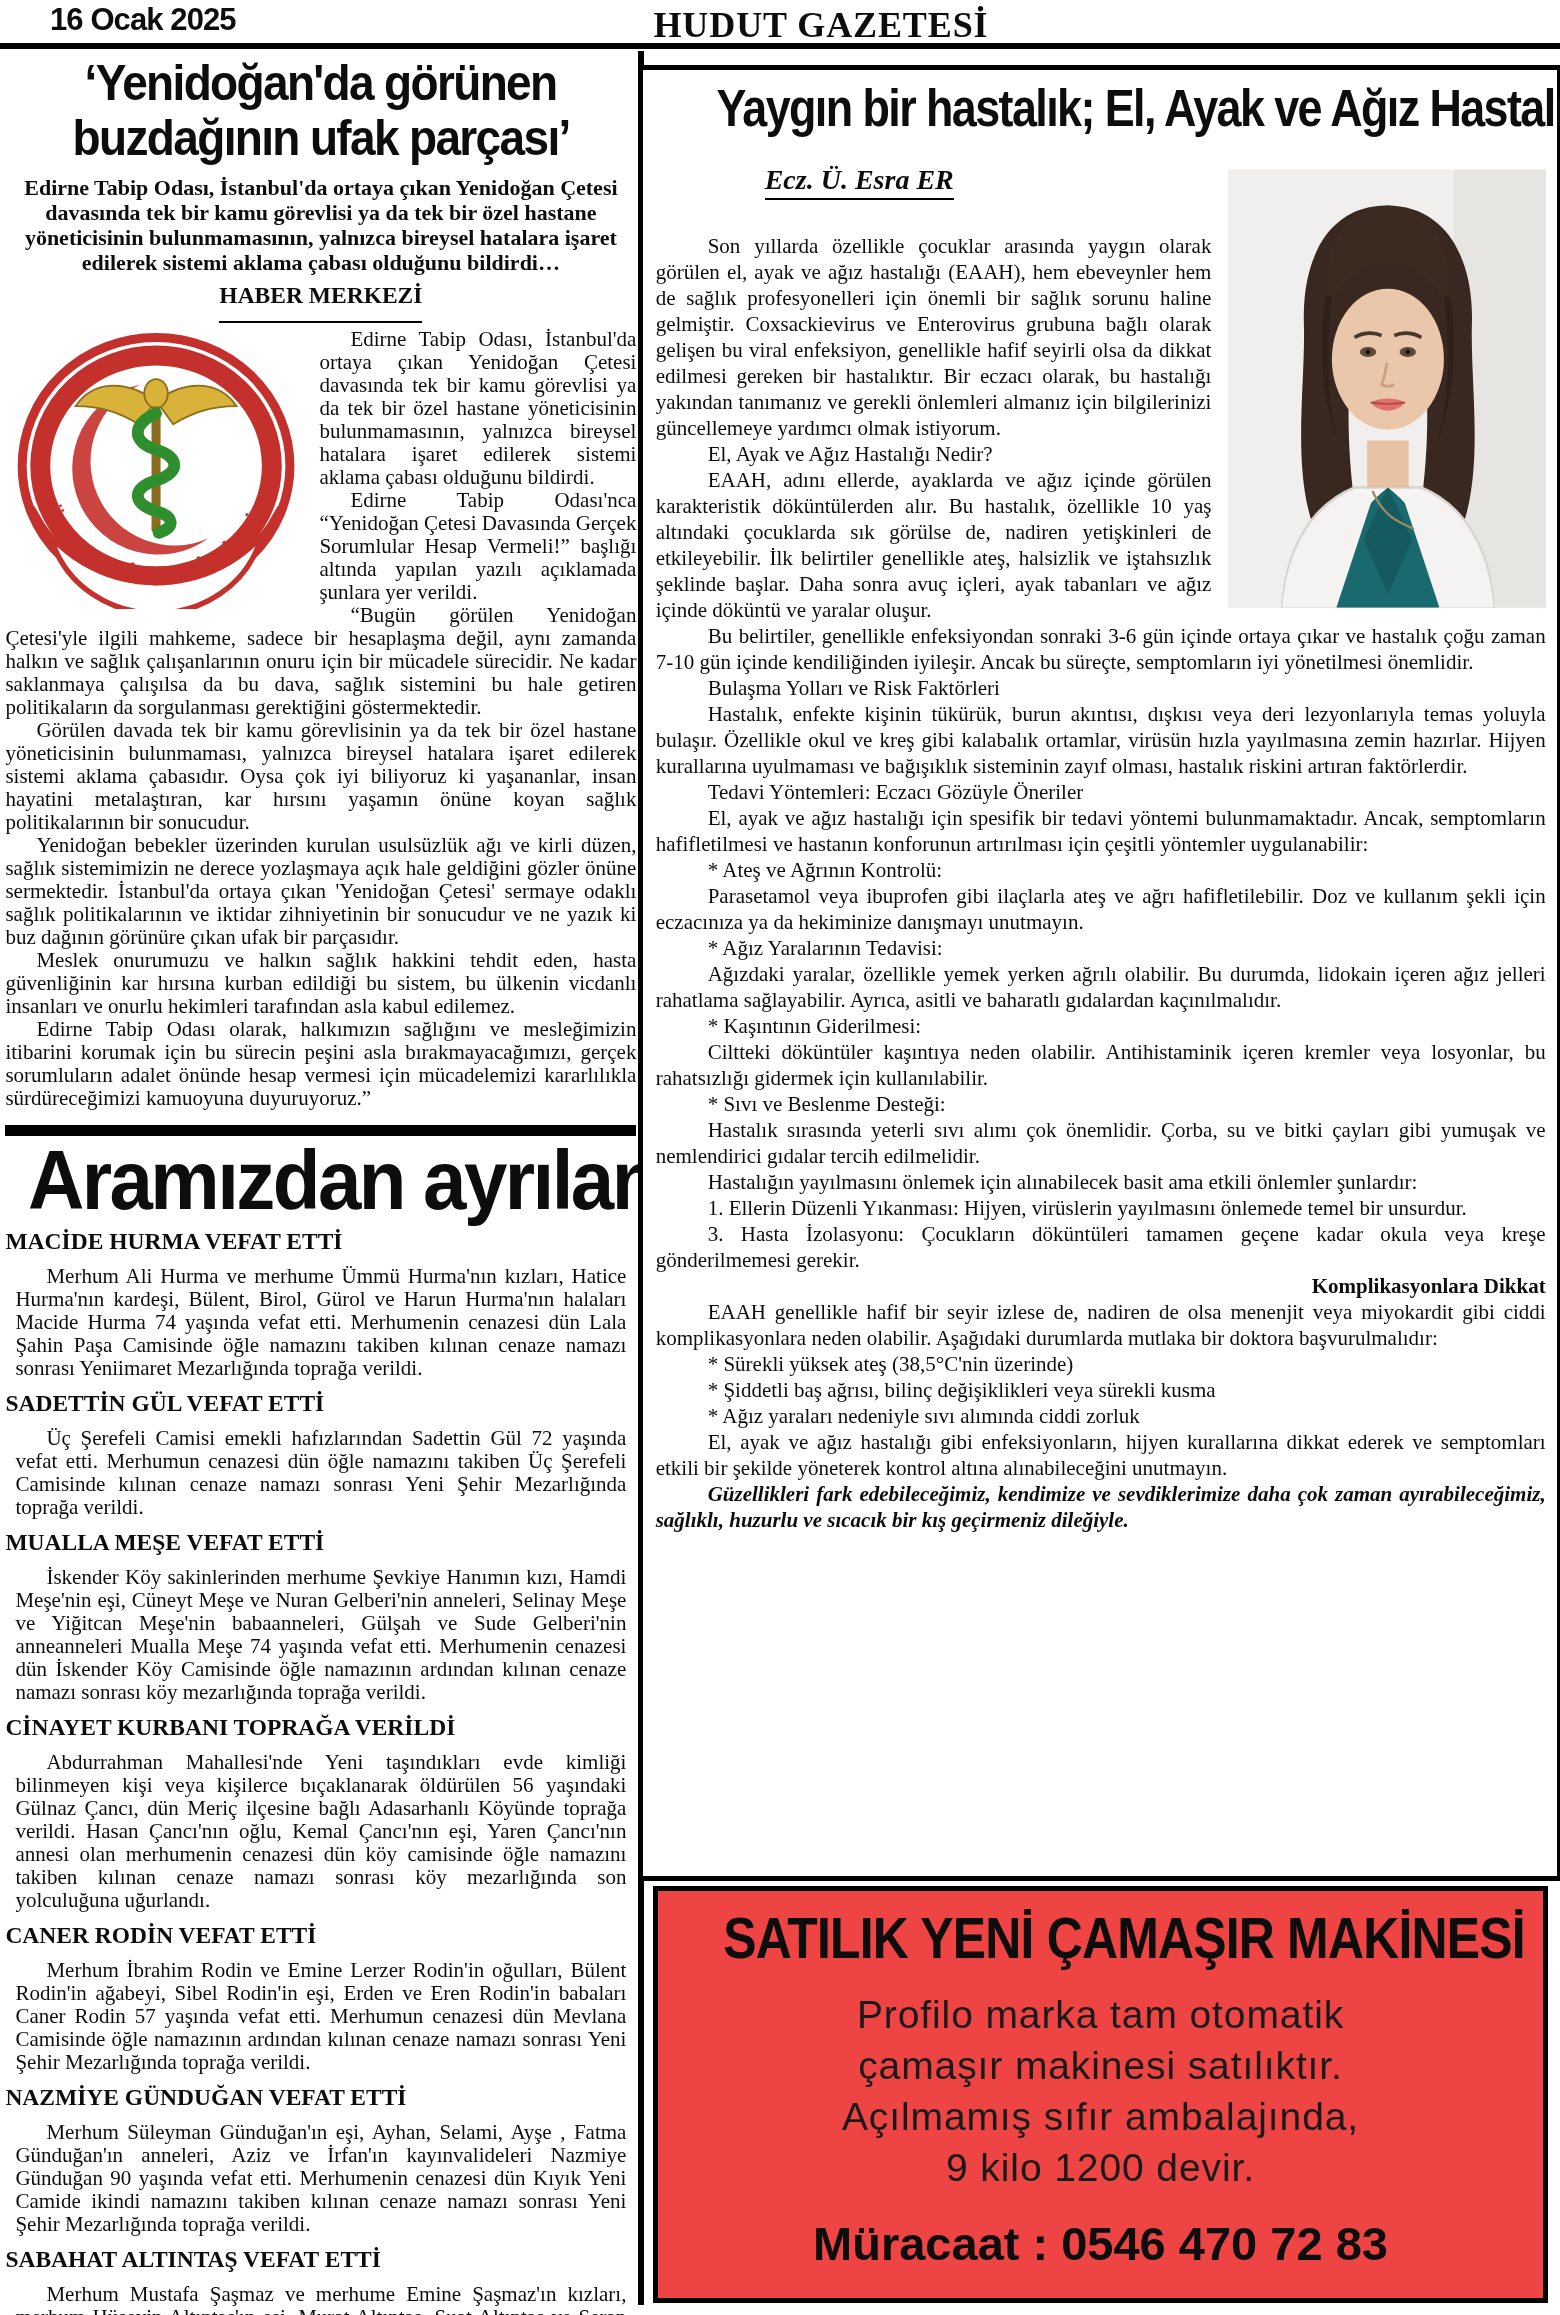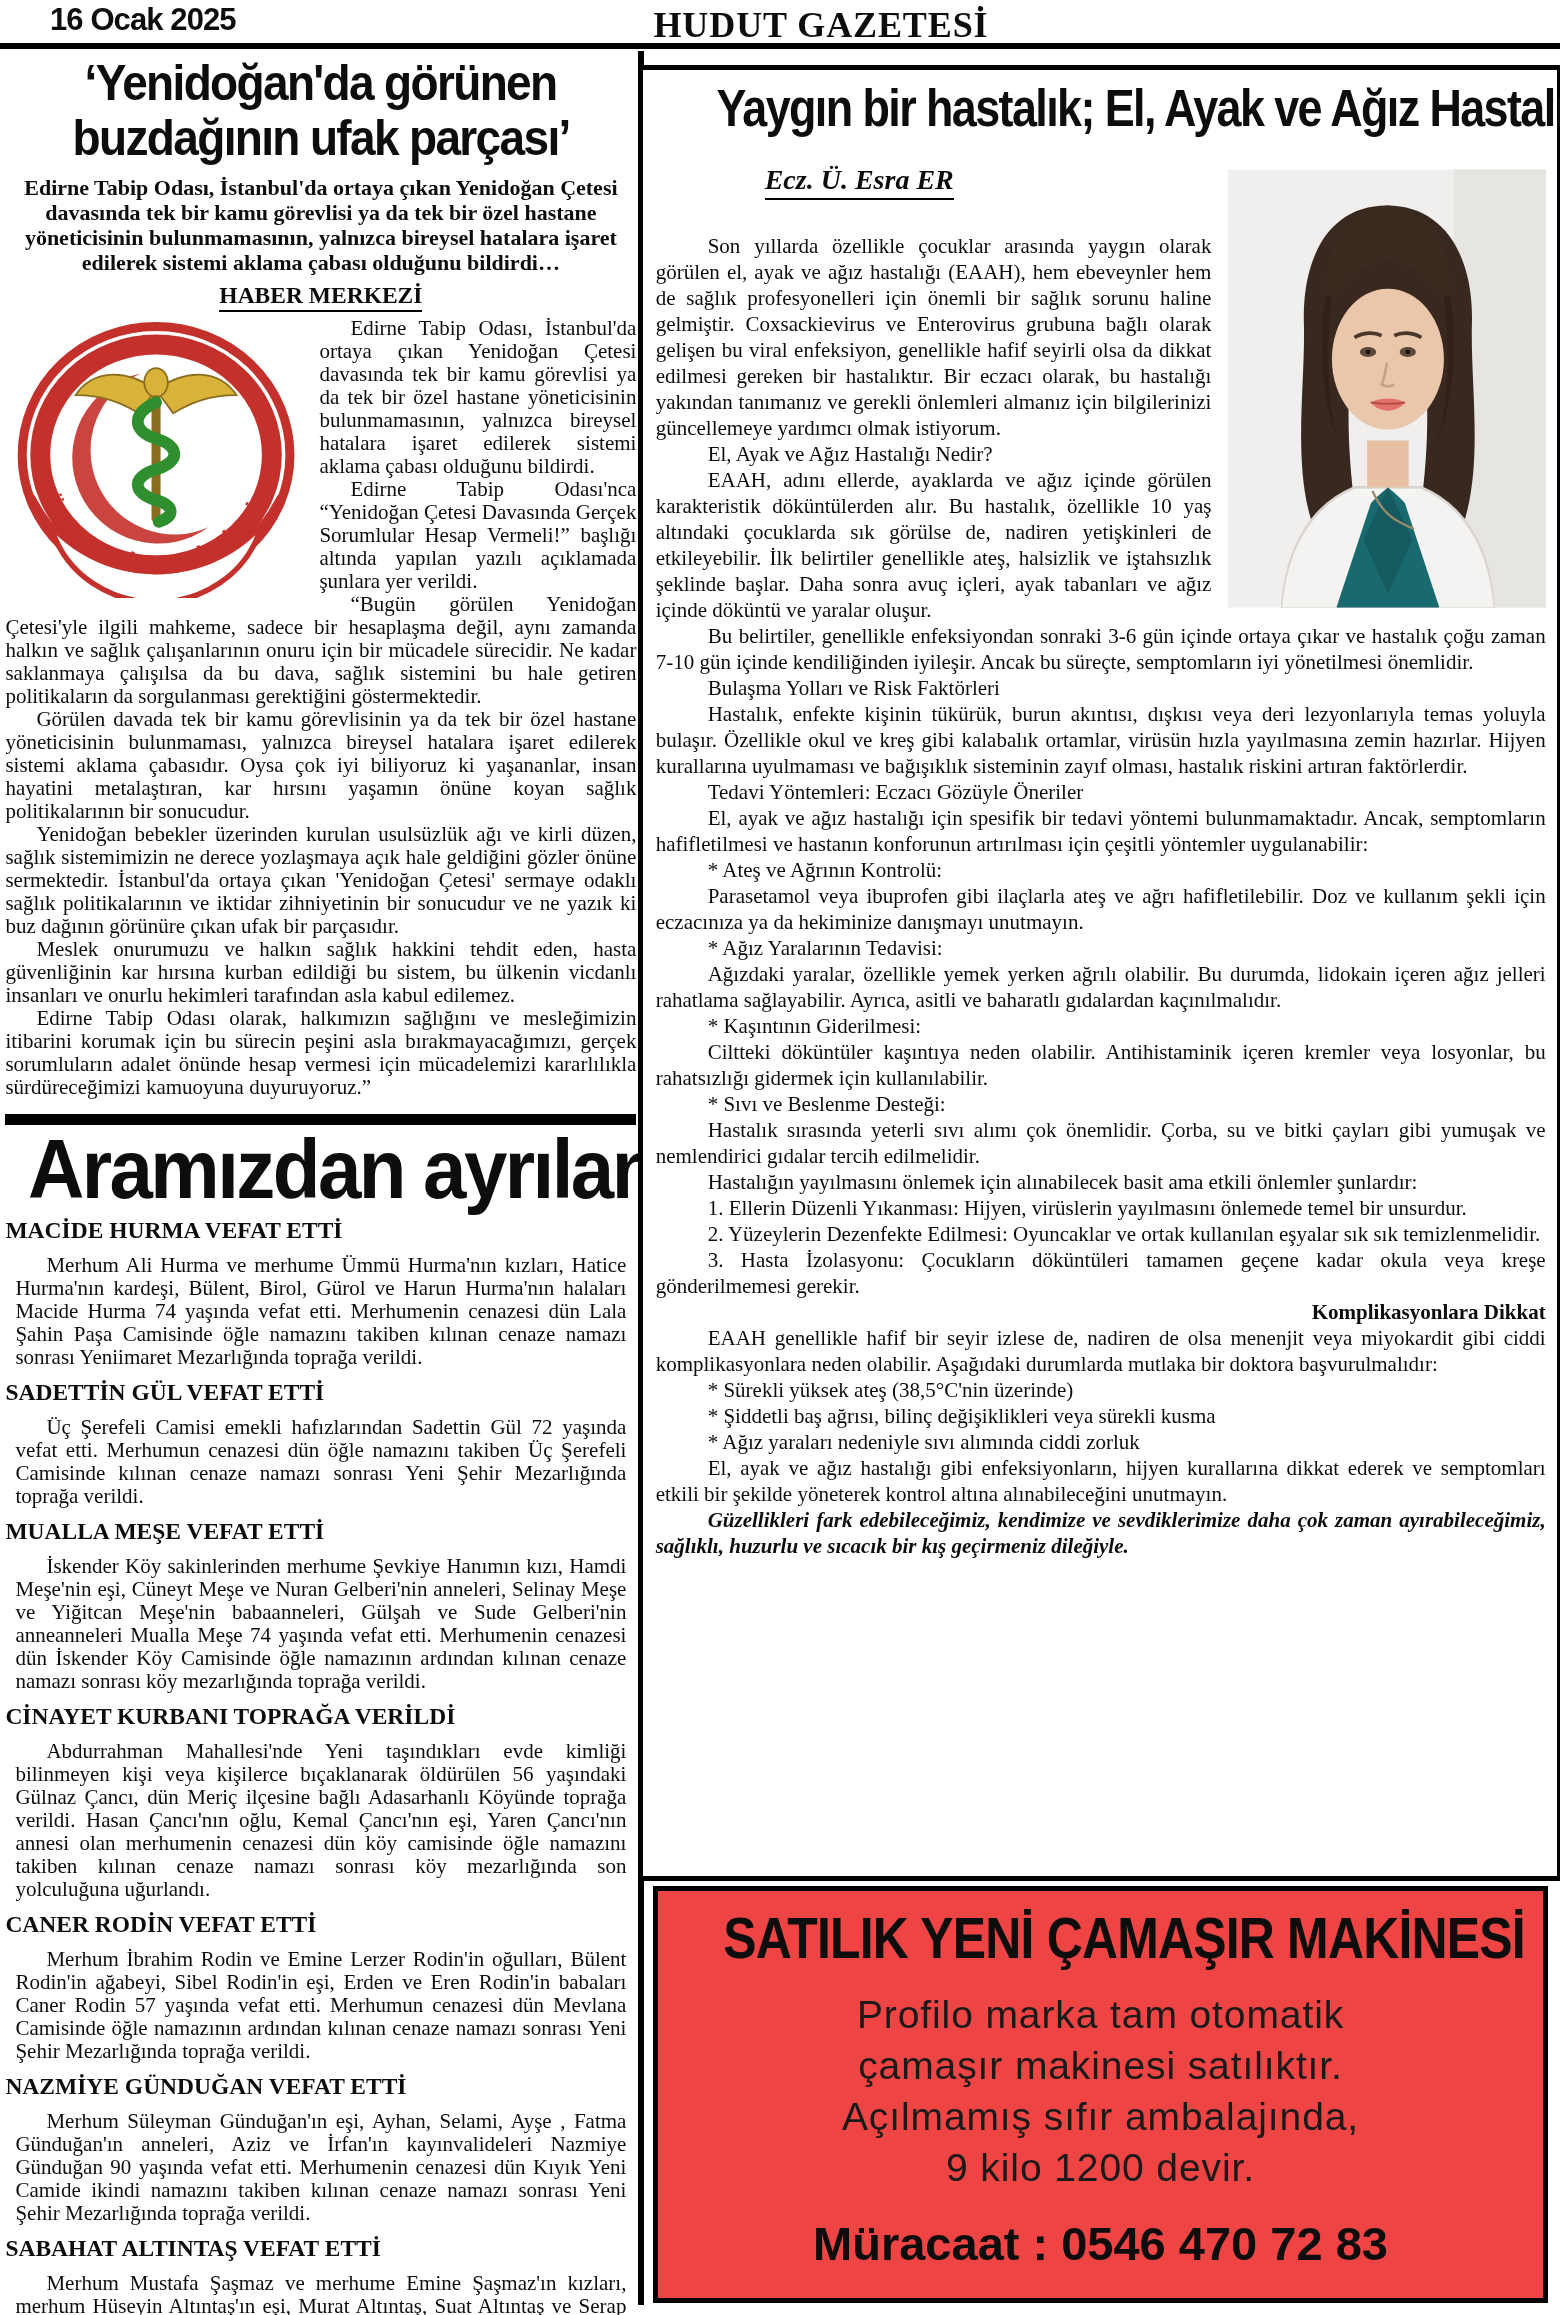--- a/index.html
+++ b/index.html
@@ -14,21 +14,21 @@
   .hdr-page{position:absolute;right:12.7px;top:-5.4px;font-family:"Liberation Sans",sans-serif;
             font-weight:bold;font-size:47px;}
   .hdr-rule{position:absolute;left:0;top:43px;width:1560px;height:6.3px;background:#000;}
   
   .colL{position:absolute;left:5.4px;top:52px;width:631px;}
   .headline{font-family:"Liberation Sans",sans-serif;font-weight:bold;font-size:50px;
             line-height:55px;text-align:center;letter-spacing:-1.8px;margin:3.6px 0 9px 0;}
   .headline .cond{display:inline-block;transform:scaleX(.92);transform-origin:center;white-space:nowrap;}
   .lead{font-weight:bold;font-size:22px;line-height:25px;text-align:center;margin:0 5.4px 7.2px 5.4px;}
   .byline-c{text-align:center;margin:0 0 5.4px 0;}
-  .byline-c span{display:inline-block;font-weight:bold;font-size:23.5px;border-bottom:2.7px solid #000;padding-bottom:1px;}
+  .byline-c span{display:inline-block;font-weight:bold;font-size:23.5px;border-bottom:2.7px solid #000;padding-bottom:12px;}
   .bodyL p{margin:0;font-size:21px;line-height:23px;text-align:justify;text-indent:31px;}
   .ttb-logo{float:left;width:303px;height:279px;margin:1.8px 11px 3.6px 0;}
   .thick-rule{width:631px;height:11px;background:#000;margin:14.5px 0 1.8px 0;}
   .obit-title{font-family:"Liberation Sans",sans-serif;font-weight:bold;font-size:83px;line-height:87px;
               text-align:center;letter-spacing:-2.7px;margin:0 0 3.6px 0;}
   .obit-title .cond{display:inline-block;transform:scaleX(.94);transform-origin:center;white-space:nowrap;}
   .obit h3{margin:2.7px 0 0 0;font-size:23.5px;line-height:27px;text-align:left;font-weight:bold;}
   .obit p{margin:10px;font-size:21px;line-height:23px;text-align:justify;text-indent:31px;}
   
   .vrule{position:absolute;left:638px;top:51px;width:6.3px;height:2254px;background:#000;}
@@ -205,21 +205,20 @@
       <p>* Ateş ve Ağrının Kontrolü:</p>
       <p>Parasetamol veya ibuprofen gibi ilaçlarla ateş ve ağrı hafifletilebilir. Doz ve kullanım şekli için eczacınıza ya da hekiminize danışmayı unutmayın.</p>
       <p>* Ağız Yaralarının Tedavisi:</p>
       <p>Ağızdaki yaralar, özellikle yemek yerken ağrılı olabilir. Bu durumda, lidokain içeren ağız jelleri rahatlama sağlayabilir. Ayrıca, asitli ve baharatlı gıdalardan kaçınılmalıdır.</p>
       <p>* Kaşıntının Giderilmesi:</p>
       <p>Ciltteki döküntüler kaşıntıya neden olabilir. Antihistaminik içeren kremler veya losyonlar, bu rahatsızlığı gidermek için kullanılabilir.</p>
       <p>* Sıvı ve Beslenme Desteği:</p>
       <p>Hastalık sırasında yeterli sıvı alımı çok önemlidir. Çorba, su ve bitki çayları gibi yumuşak ve nemlendirici gıdalar tercih edilmelidir.</p>
       <p>Hastalığın yayılmasını önlemek için alınabilecek basit ama etkili önlemler şunlardır:</p>
       <p>1. Ellerin Düzenli Yıkanması: Hijyen, virüslerin yayılmasını önlemede temel bir unsurdur.</p>
-      <p>2. Yüzeylerin Dezenfekte Edilmesi: Oyuncaklar ve ortak kullanılan eşyalar sık sık temizlenmelidir.</p>
       <p>3. Hasta İzolasyonu: Çocukların döküntüleri tamamen geçene kadar okula veya kreşe gönderilmemesi gerekir.</p>
       <p class="center-b">Komplikasyonlara Dikkat</p>
       <p>EAAH genellikle hafif bir seyir izlese de, nadiren de olsa menenjit veya miyokardit gibi ciddi komplikasyonlara neden olabilir. Aşağıdaki durumlarda mutlaka bir doktora başvurulmalıdır:</p>
       <p>* Sürekli yüksek ateş (38,5°C'nin üzerinde)</p>
       <p>* Şiddetli baş ağrısı, bilinç değişiklikleri veya sürekli kusma</p>
       <p>* Ağız yaraları nedeniyle sıvı alımında ciddi zorluk</p>
       <p>El, ayak ve ağız hastalığı gibi enfeksiyonların, hijyen kurallarına dikkat ederek ve semptomları etkili bir şekilde yöneterek kontrol altına alınabileceğini unutmayın.</p>
       <p class="closing">Güzellikleri fark edebileceğimiz, kendimize ve sevdiklerimize daha çok zaman ayırabileceğimiz, sağlıklı, huzurlu ve sıcacık bir kış geçirmeniz dileğiyle.</p>
     </div>
   </div>

